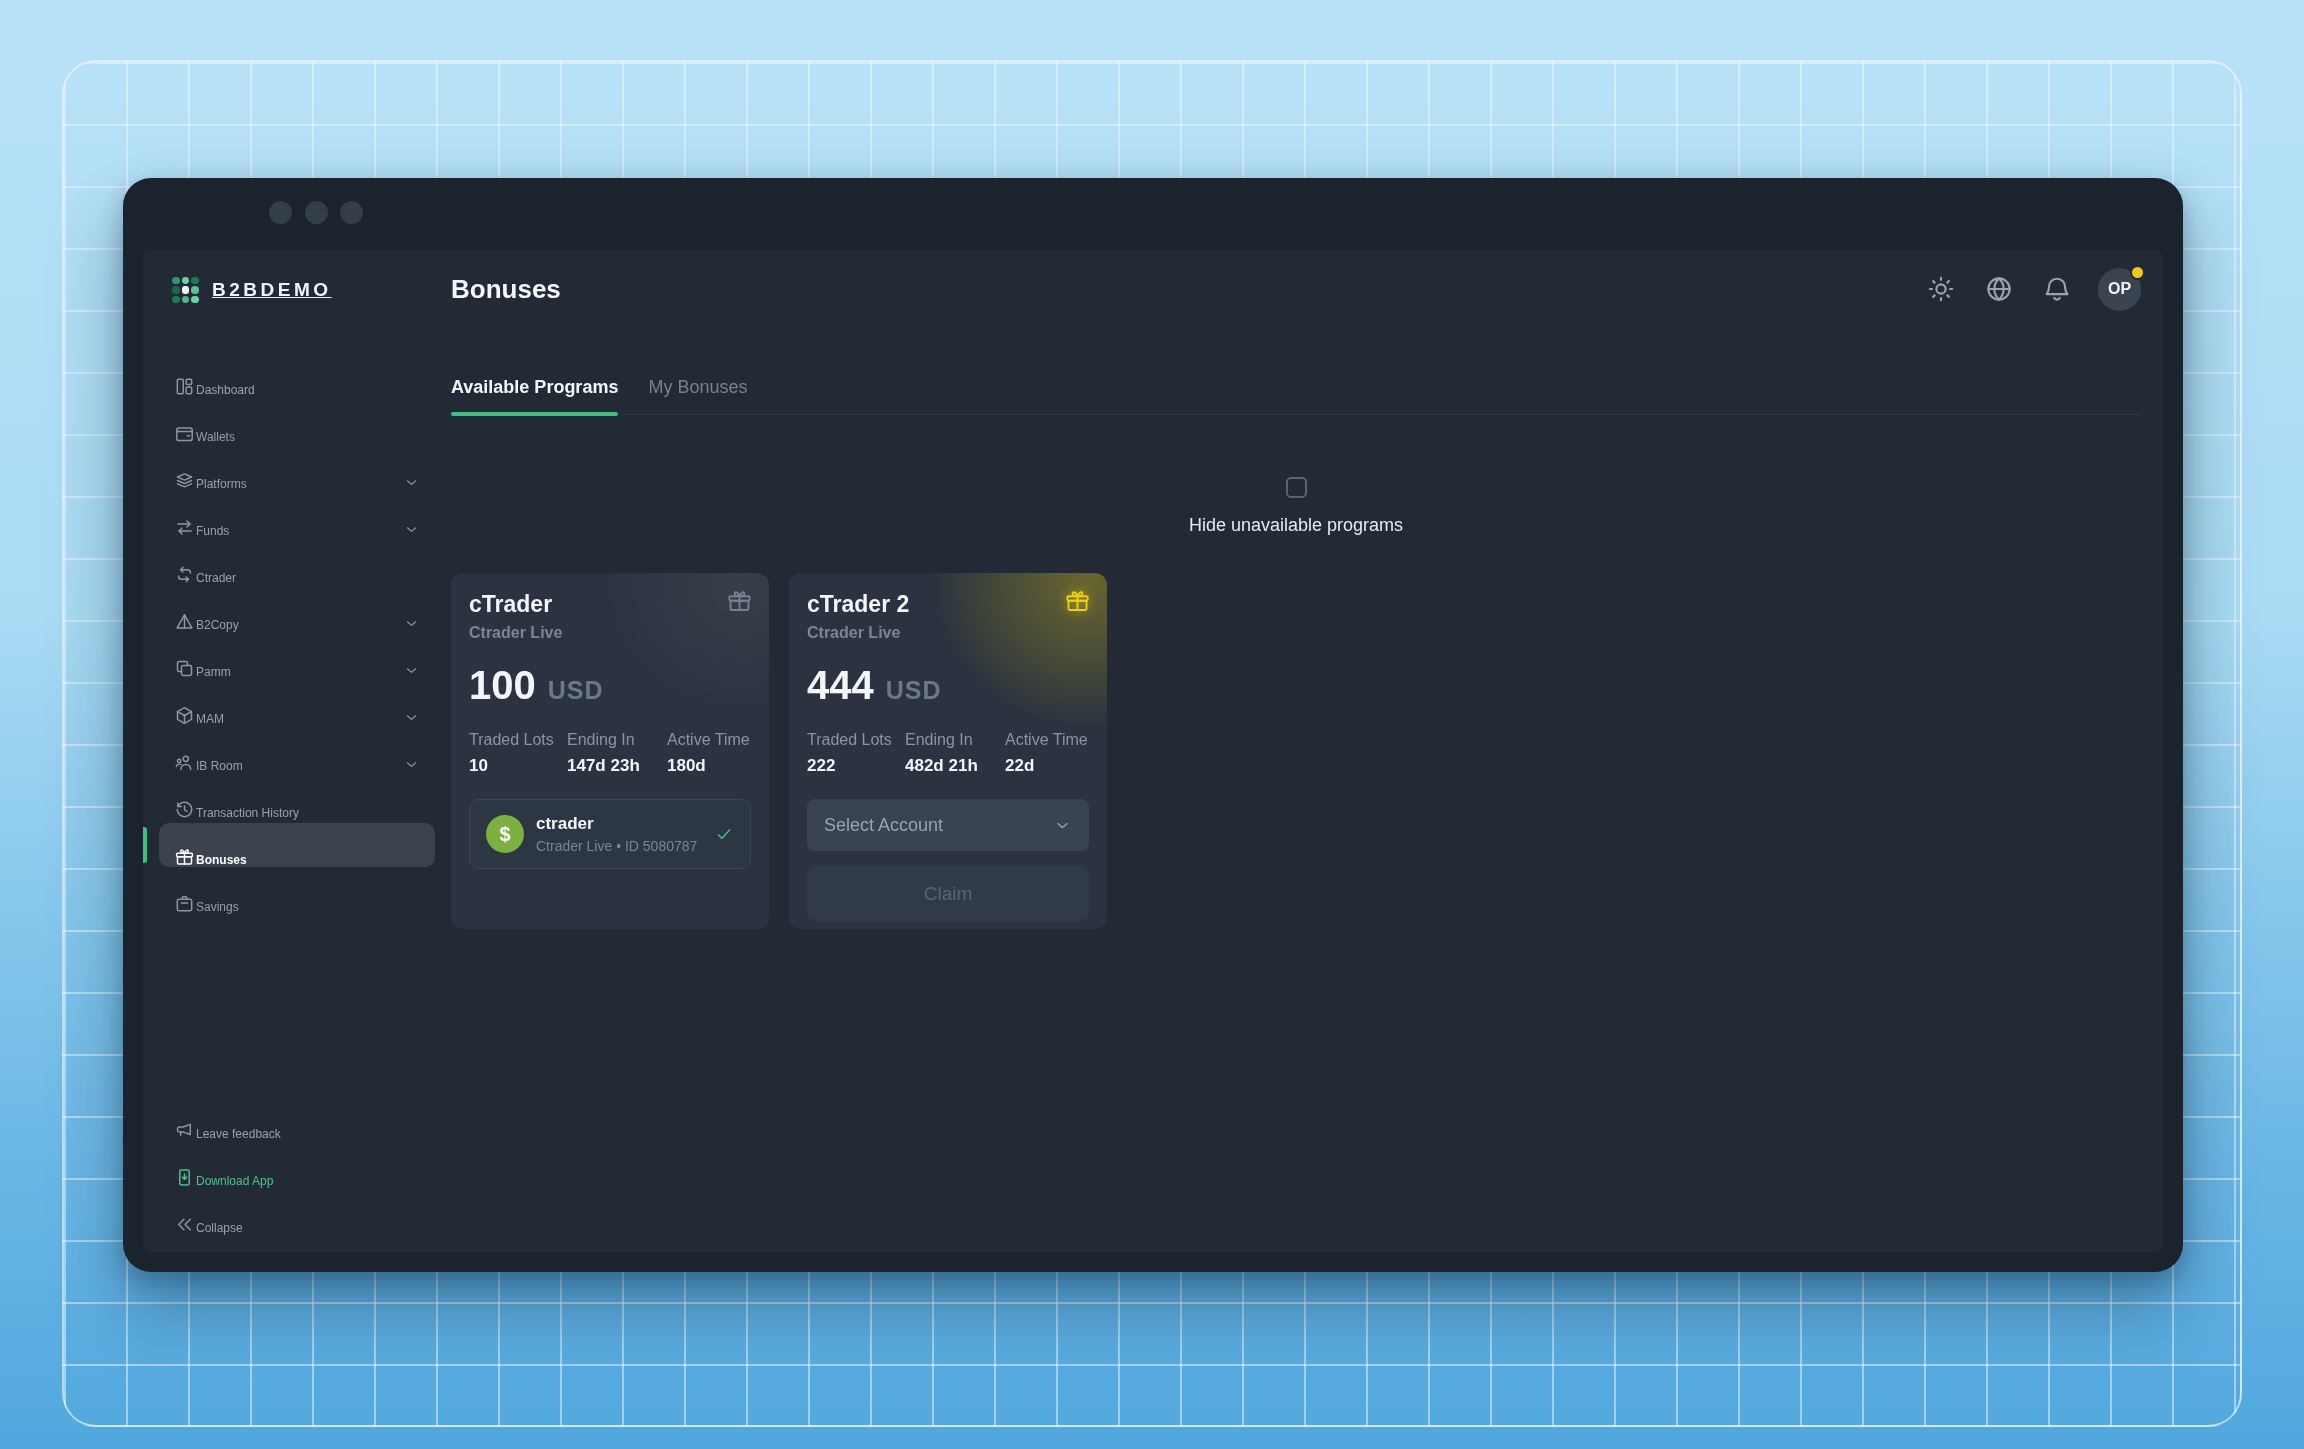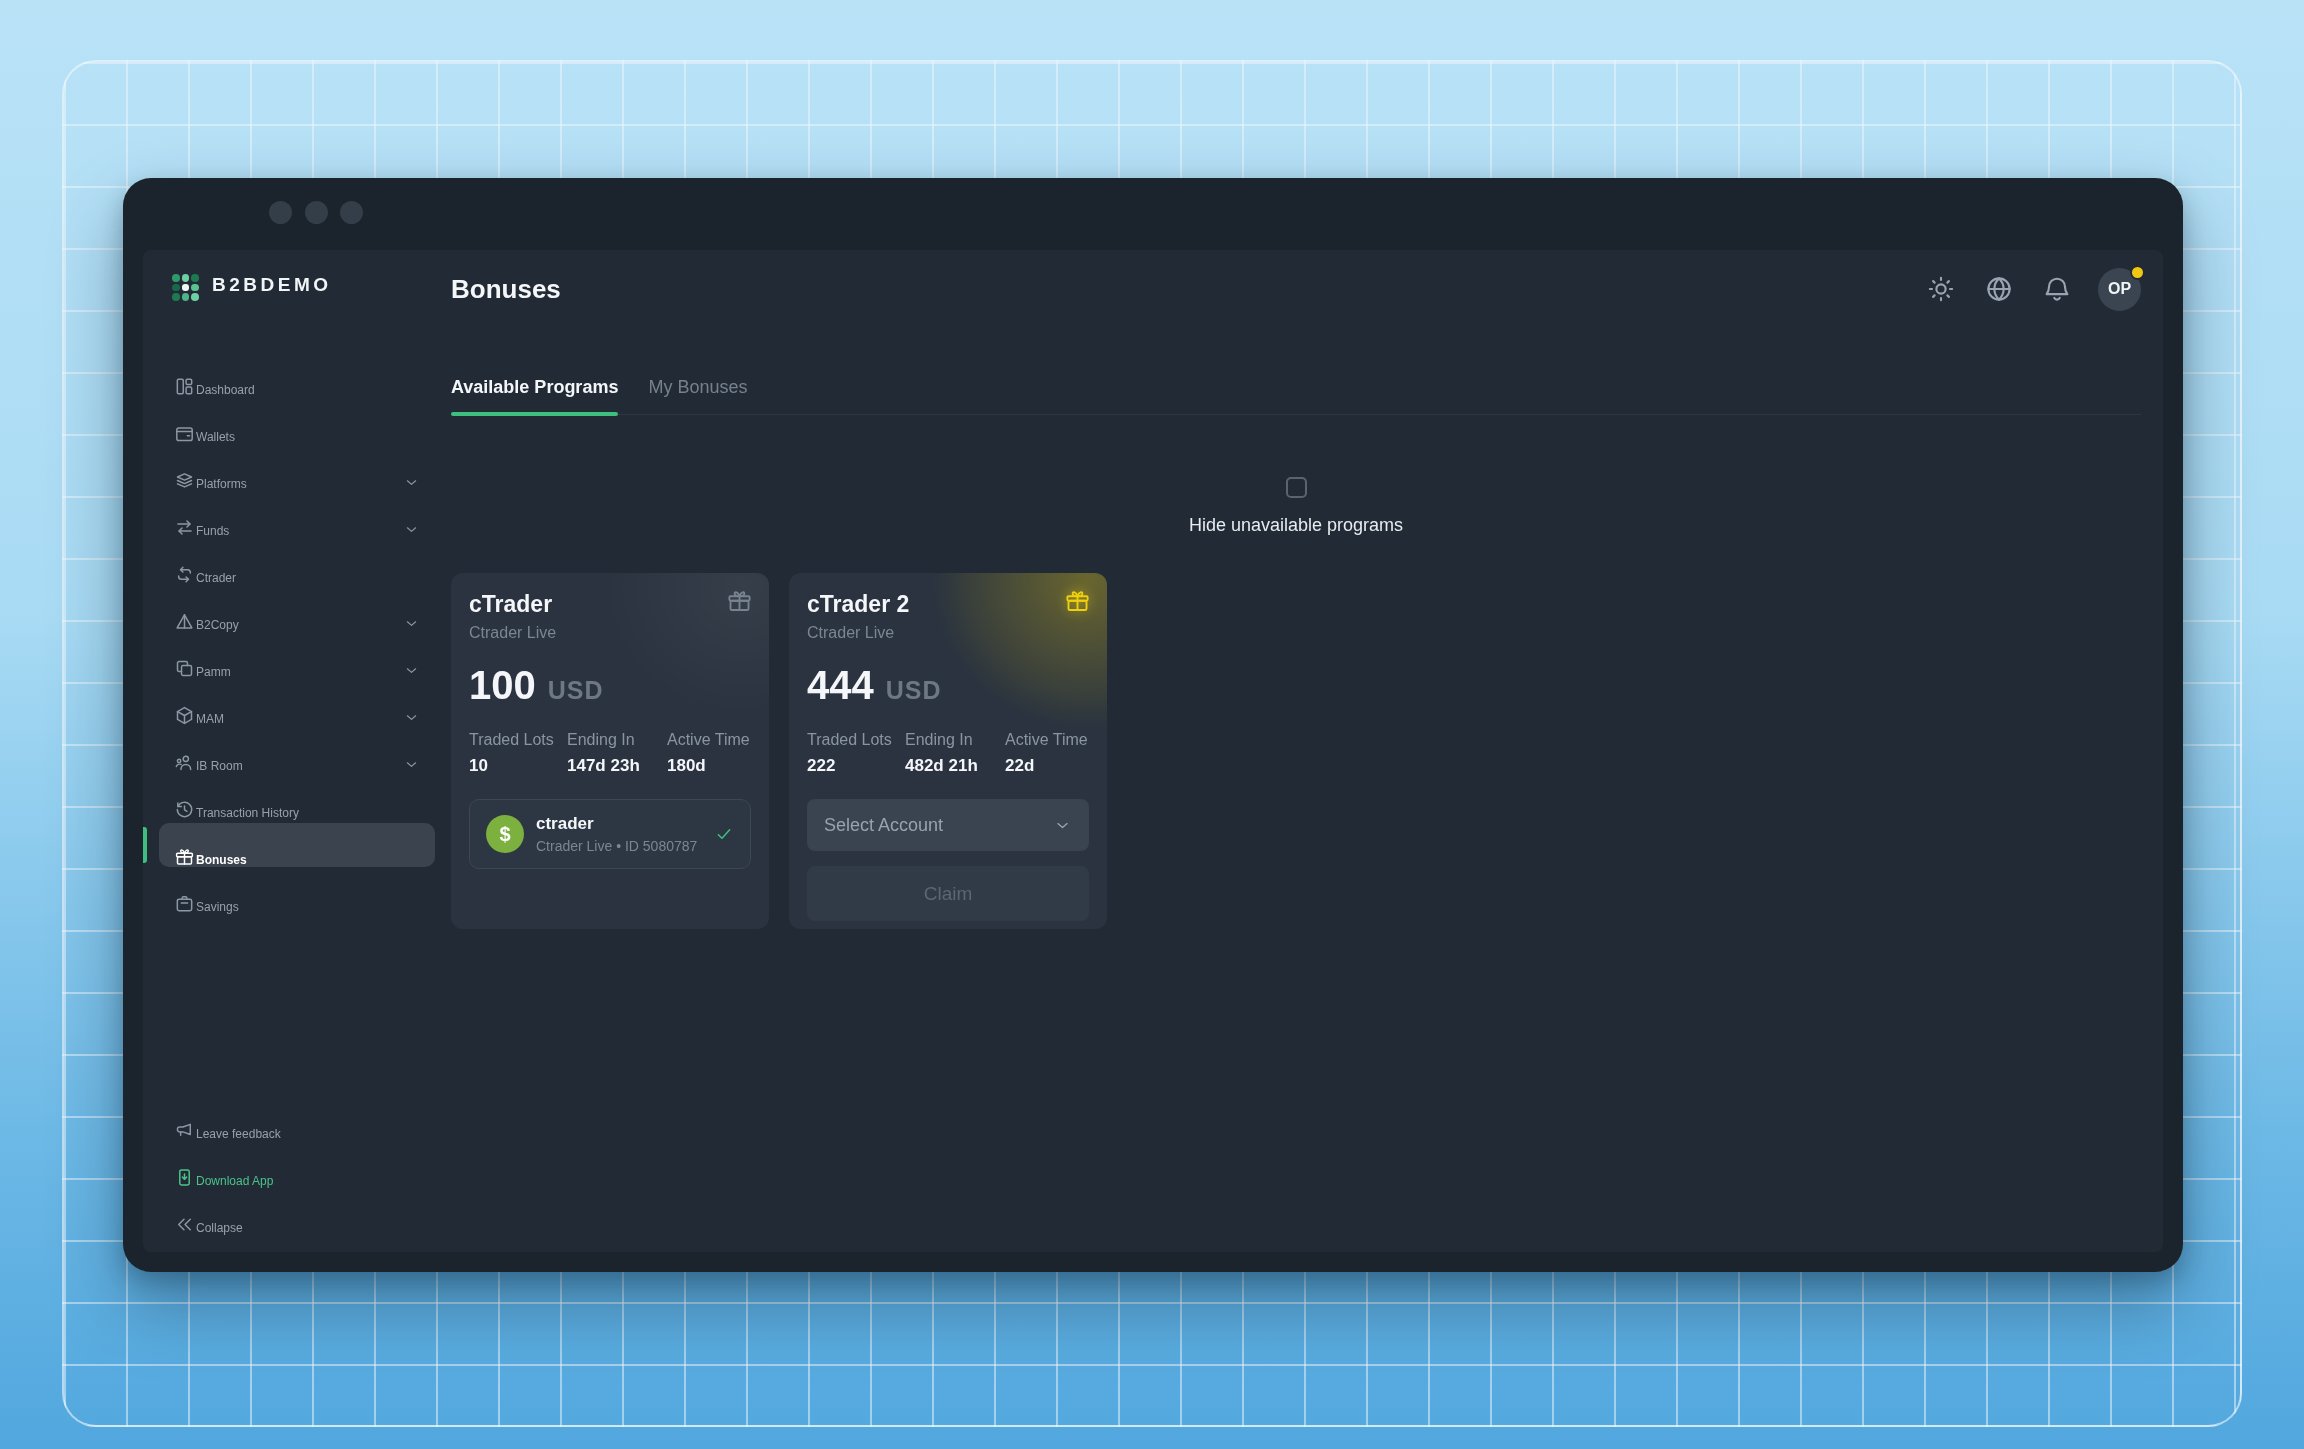--- a/index.html
+++ b/index.html
@@ -28,21 +28,21 @@
   .tl-dot.d1{ left:146px; } .tl-dot.d2{ left:182px; } .tl-dot.d3{ left:217px; }
 
   .app {
     position:absolute; left:20px; top:72px; width:2020px; height:1002px;
     background:#222b35; border-radius:8px; display:flex; overflow:hidden;
     color:#e8ecf1;
   }
 
   
   .sidebar { width:308px; flex:0 0 308px; display:flex; flex-direction:column; position:relative; }
-  .logo-row { display:flex; align-items:flex-start; gap:13px; padding:24px 0 0 29px; height:56px; }
+  .logo-row { display:flex; align-items:center; gap:13px; padding:24px 0 0 29px; height:56px;text-decoration:underline; }
   .logo-mark { width:27px; height:27px; display:grid; grid-template-columns:repeat(3,1fr); grid-template-rows:repeat(3,1fr); gap:2px; }
   .logo-mark i { border-radius:50%; }
   .logo-mark i.sq { border-radius:3px; background:#f2f6f5; }
   .logo-text { font-size:19px; font-weight:700; letter-spacing:3.5px; color:#f2f5f8; }
 
   .nav { margin-top:47px; display:flex; flex-direction:column; }
   .nav-item {
     position:relative; display:flex; align-items:flex-end; gap:1px;
     height:44px; margin:0 16px 3px 16px; padding:0 15px; border-radius:10px;
     color:#97a1ad; font-size:12px; cursor:pointer;
@@ -81,21 +81,21 @@
   .cards-row { margin-top:37px; display:flex; gap:20px; }
   .card {
     position:relative; width:318px; height:356px; border-radius:12px;
     background:#2a333f; padding:18px; overflow:hidden;
   }
   .card.sheen-grey { background:radial-gradient(200px 180px at 92% 4%, rgba(255,255,255,.055), transparent 70%), #2a333f; }
   .card.glow-yellow { background:radial-gradient(210px 200px at 94% 2%, rgba(238,208,14,.32), rgba(238,208,14,.10) 52%, transparent 74%), #2a333f; }
   .gift-corner { position:absolute; top:14px; right:16px; width:27px; height:27px; color:#78838f; }
   .card.glow-yellow .gift-corner { color:#eed00e; filter:drop-shadow(0 0 6px rgba(238,208,14,.6)); }
   .card-title { font-size:23px; font-weight:700; color:#f4f6f9; }
-  .card-sub { margin-top:6px; font-size:16px; color:#7b8693; }
+  .card-sub { margin-top:6px; font-size:16px; color:#7b8693;font-weight:bold; }
   .amount-row { margin-top:21px; display:flex; align-items:baseline; gap:12px; }
   .amount { font-size:40px; font-weight:700; color:#f4f6f9; }
   .currency { font-size:25px; font-weight:600; color:#6c7884; letter-spacing:1px; }
   .stats-row { margin-top:23px; display:flex; }
   .stat { }
   .stat:nth-child(1){ width:98px; } .stat:nth-child(2){ width:100px; } .stat:nth-child(3){ flex:1; }
   .stat-label { font-size:16px; color:#8b95a2; }
   .stat-value { margin-top:7px; font-size:17px; font-weight:700; color:#f4f6f9; }
 
   .account-box {

